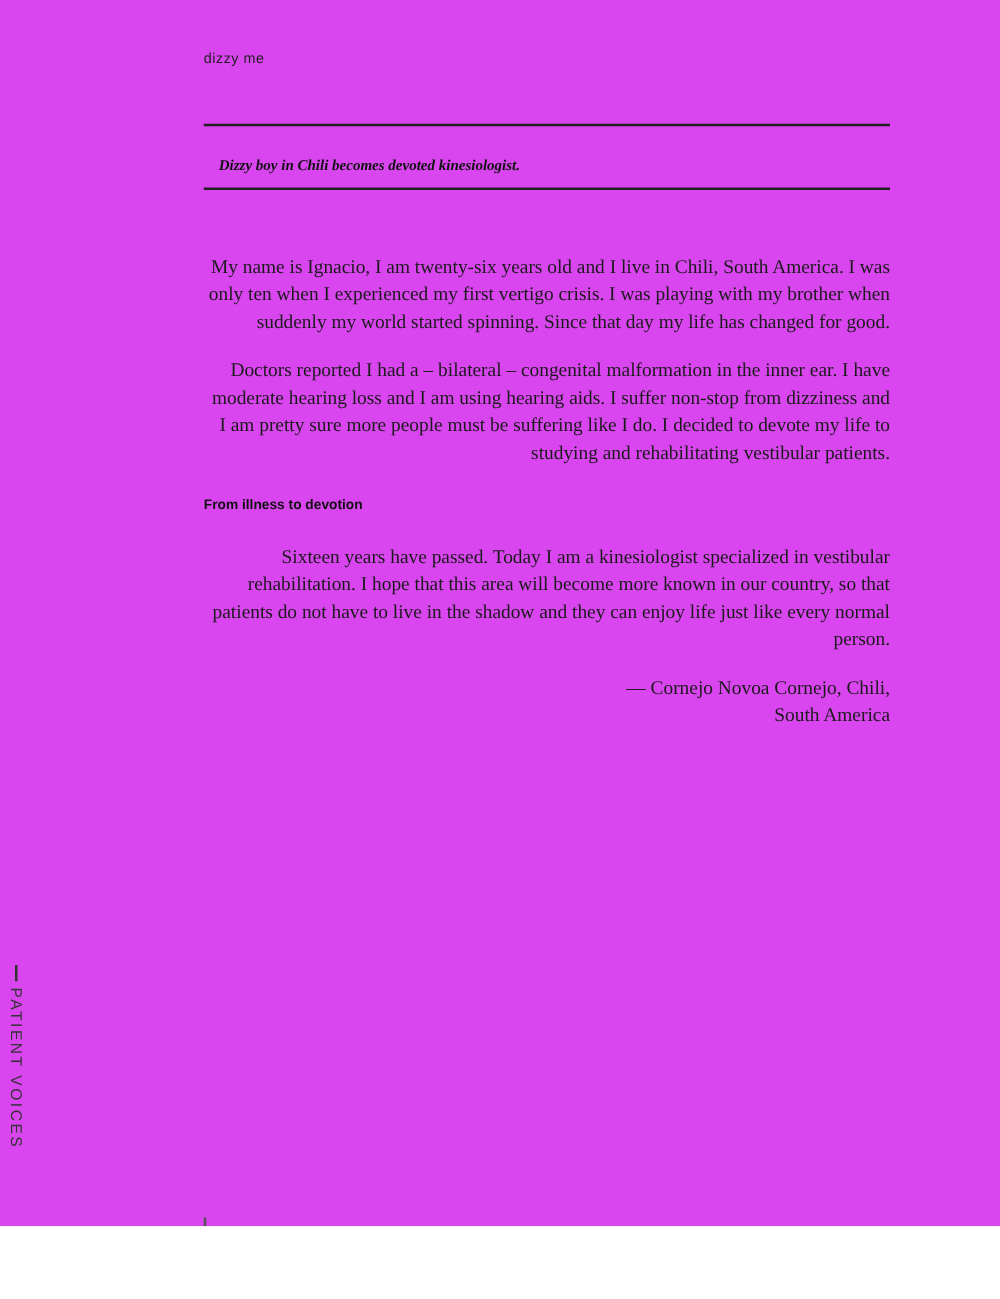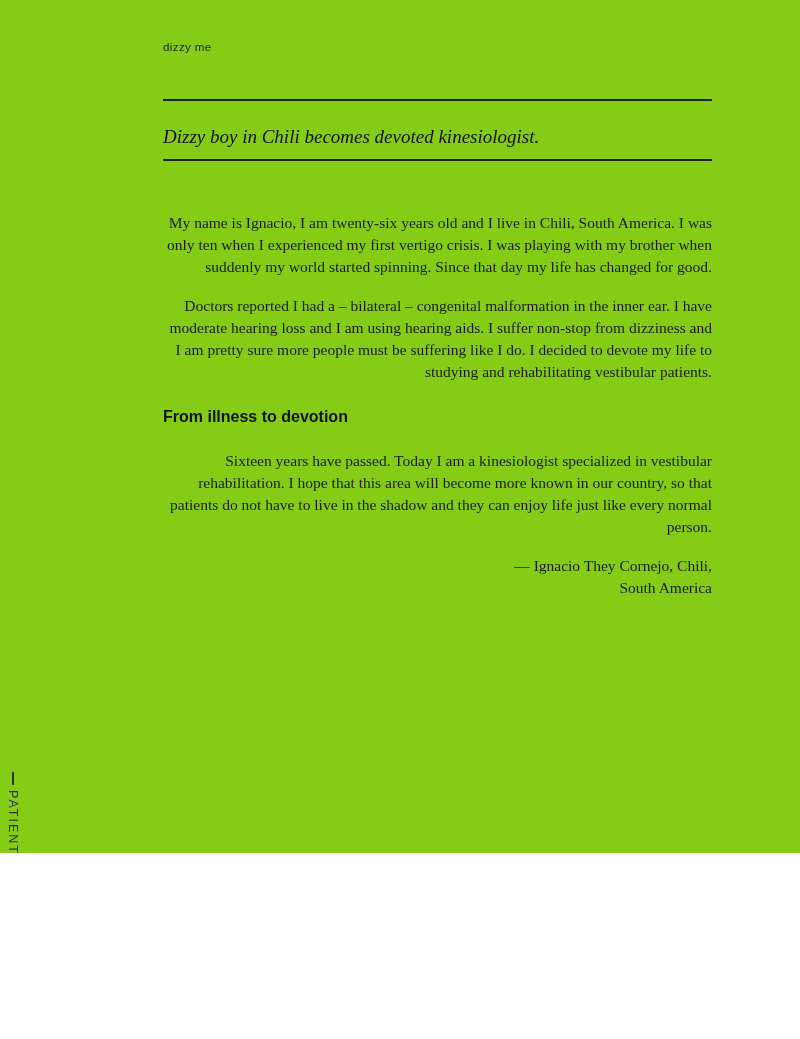--- a/index.html
+++ b/index.html
@@ -1,20 +1,20 @@
 <!DOCTYPE html>
 <html><head>
 <meta charset="utf-8">
 <style>
   html, body { margin: 0; padding: 0; background: #ffffff; }
   .page {
     position: relative;
     width: 800px;
-    height: 853px;
-    background: #84cc16;
+    height: 981px;
+    background: #d946ef;
     overflow: hidden;
     font-family: "Liberation Serif", "DejaVu Serif", serif;
     color: #1b1b1b;
   }
   .running-header {
     position: absolute;
     left: 163px;
     top: 41px;
     font-family: "Liberation Sans", sans-serif;
     font-size: 11.5px;
@@ -35,40 +35,41 @@
   .title {
     margin: 12px 0 0 0;
     font-family: "Liberation Serif", serif;
     font-weight: bold;
     font-size: 15.5px;
     line-height: 1.2;
     letter-spacing: 1px;
     color: #111111;
   }
   .subtitle {
-    margin: 24px 0 0 0;
+    margin: 24px 0 0 12px;
     font-style: italic;
-    font-size: 19px;
+    font-size: 12px;
     line-height: 1.3;
     color: #111111;
+    font-weight: bold;
   }
   .subtitle-rule { margin-top: 9px; }
   .body-text { margin-top: 51px; }
   .body-text p {
     margin: 0 0 17px 0;
     font-size: 15.5px;
     line-height: 22px;
     color: #1b1b1b;
     text-align: right;
   }
   .section-heading {
     margin: 24px 0 24px 0;
     font-family: "Liberation Sans", sans-serif;
     font-weight: bold;
-    font-size: 16px;
+    font-size: 11px;
     line-height: 1.2;
     color: #111111;
   }
   .signature { white-space: pre-line; }
   .sidebar {
     position: absolute;
     left: 2px;
     top: 772px;
     width: 22px;
     display: flex;
@@ -116,21 +117,21 @@
   <div class="content">
     <div class="rule"></div>
     <p class="subtitle">Dizzy boy in Chili becomes devoted kinesiologist.</p>
     <div class="rule subtitle-rule"></div>
 
     <div class="body-text">
       <p>My name is Ignacio, I am twenty-six years old and I live in Chili, South America. I was only ten when I experienced my first vertigo crisis. I was playing with my brother when suddenly my world started spinning. Since that day my life has changed for good.</p>
       <p>Doctors reported I had a – bilateral – congenital malformation in the inner ear. I have moderate hearing loss and I am using hearing aids. I suffer non-stop from dizziness and I am pretty sure more people must be suffering like I do. I decided to devote my life to studying and rehabilitating vestibular patients.</p>
       <h2 class="section-heading">From illness to devotion</h2>
       <p>Sixteen years have passed. Today I am a kinesiologist specialized in vestibular rehabilitation. I hope that this area will become more known in our country, so that patients do not have to live in the shadow and they can enjoy life just like every normal person.</p>
-      <p class="signature">— Ignacio They Cornejo, Chili,
+      <p class="signature">— Cornejo Novoa Cornejo, Chili,
 South America</p>
     </div>
   </div>
 
   <div class="sidebar">
     <div class="sidebar-tick"></div>
     <div class="sidebar-label">PATIENT VOICES</div>
   </div>
 
   <span class="page-number">384</span>

